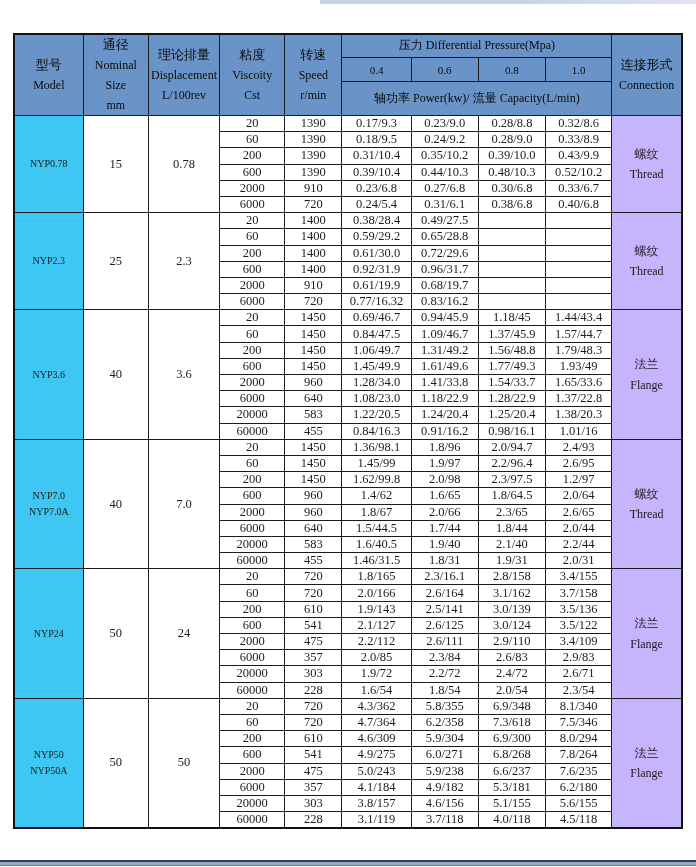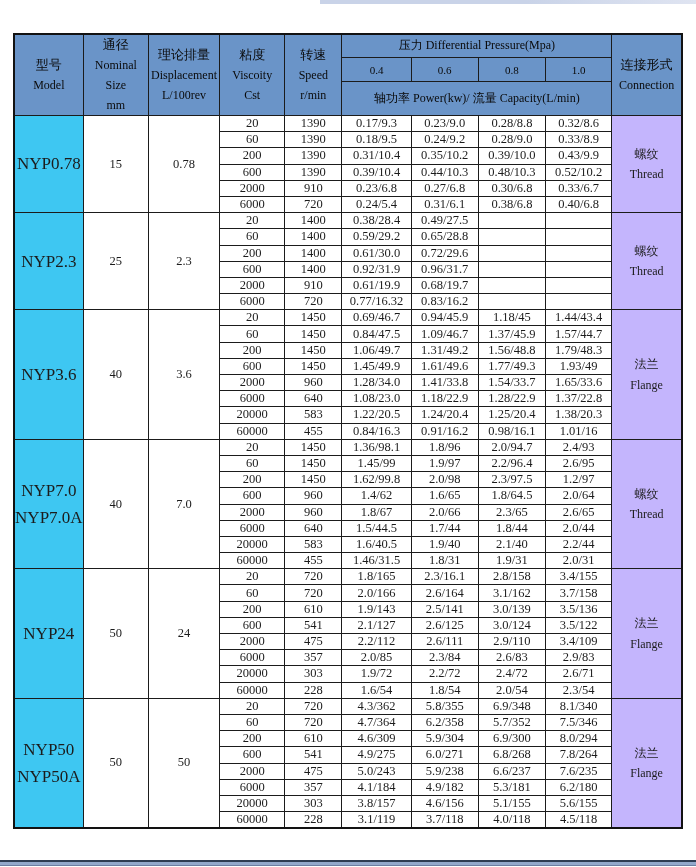--- a/index.html
+++ b/index.html
@@ -39,21 +39,21 @@
   tr.hrow-1{height:20px;}
   tr.hrow-2{height:21px;}
   tr.hrow-3{height:29px;}
   .hz{font-size:13px;line-height:20px;font-family:"Liberation Serif","DejaVu Serif",serif;}
   .he{font-size:12px;line-height:20px;}
   .hnum{font-size:11px;}
   .htitle{font-size:12px;}
   tbody td{height:16.2px;font-size:12.5px;}
   td.model-col{
     background:var(--model-col-bg);
-    font-size:17px;line-height:1.6;
+    font-size:10px;line-height:1.6;
   }
   td.conn-col{font-size:12px;line-height:1.7;background:#c4b5fd;}
 </style>
 </head>
 <body>
 
 <div class="top-strip"></div>
 
 <table class="spec">
   <colgroup>
@@ -461,21 +461,21 @@
         <td rowspan="8" class="conn-col">
           <div>法兰</div>
           <div>Flange</div>
         </td>
       </tr>
       <tr>
         <td>60</td>
         <td>720</td>
         <td>4.7/364</td>
         <td>6.2/358</td>
-        <td>5.7/352</td>
+        <td>7.3/618</td>
         <td>7.5/346</td>
       </tr>
       <tr>
         <td>200</td>
         <td>610</td>
         <td>4.6/309</td>
         <td>5.9/304</td>
         <td>6.9/300</td>
         <td>8.0/294</td>
       </tr>

